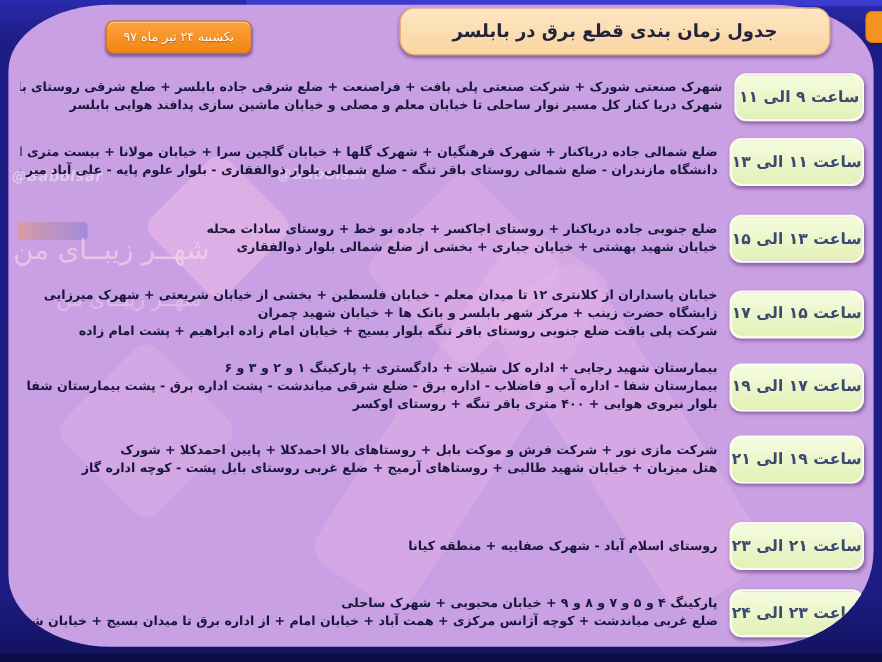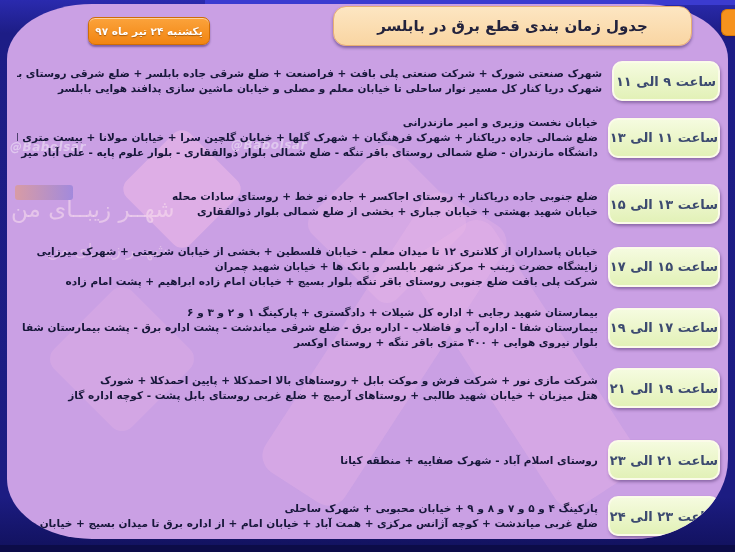--- a/index.html
+++ b/index.html
@@ -53,21 +53,21 @@
     background:#f6921e;border:1px solid #d97b08;border-right:none;border-radius:6px 0 0 6px;
     box-shadow:0 2px 2px rgba(40,20,80,.4);
   }
   .date-badge{
     position:absolute;left:88px;top:17px;width:120px;height:26px;
     background:linear-gradient(#fba33c,#f28511);
     border:1px solid #cf6d05;border-radius:7px;
     display:flex;align-items:center;justify-content:center;
     box-shadow:0 2px 2px rgba(40,20,80,.45), inset 0 1px 0 rgba(255,255,255,.5);
   }
-  .date-text{font-size:10.5px;font-weight:700;color:#ffffff;direction:rtl;white-space:nowrap;text-shadow:0 1px 1px rgba(120,60,0,.6);}
+  .date-text{font-size:10.5px;font-weight:400;color:#ffffff;direction:rtl;white-space:nowrap;text-shadow:0 1px 1px rgba(120,60,0,.6);}
 
   
   #rows{position:absolute;top:57px;left:10px;right:8px;direction:rtl;}
   .row{display:flex;align-items:center;gap:10px;}
   .row:nth-child(1){margin-bottom:14px;}
   .row:nth-child(2){margin-bottom:24px;}
   .row:nth-child(3){margin-bottom:20px;}
   .row:nth-child(4){margin-bottom:16px;}
   .row:nth-child(5){margin-bottom:18px;}
   .row:nth-child(6){margin-bottom:32px;}
@@ -112,21 +112,20 @@
     <div class="time-badge">ساعت ۹ الی ۱۱</div>
     <div class="row-text">
             <div class="line">شهرک صنعتی شورک + شرکت صنعتی پلی بافت + فراصنعت + ضلع شرقی جاده بابلسر + ضلع شرقی روستای بابلپشت</div>
             <div class="line">شهرک دریا کنار کل مسیر نوار ساحلی تا خیابان معلم و مصلی و خیابان ماشین سازی پدافند هوایی بابلسر</div>
           </div>
   </div>
 
   <div class="row">
     <div class="time-badge">ساعت ۱۱ الی ۱۳</div>
     <div class="row-text">
-            <div class="line">خیابان نخست وزیری و امیر مازندرانی</div>
             <div class="line">ضلع شمالی جاده دریاکنار + شهرک فرهنگیان + شهرک گلها + خیابان گلچین سرا + خیابان مولانا + بیست متری اول و دوم + شهرک قایم</div>
             <div class="line">دانشگاه مازندران - ضلع شمالی روستای باقر تنگه - ضلع شمالی بلوار ذوالفقاری - بلوار علوم پایه - علی آباد میر - خیابان امیر مازندرانی</div>
           </div>
   </div>
 
   <div class="row">
     <div class="time-badge">ساعت ۱۳ الی ۱۵</div>
     <div class="row-text">
             <div class="line">ضلع جنوبی جاده دریاکنار + روستای اجاکسر + جاده نو خط + روستای سادات محله</div>
             <div class="line">خیابان شهید بهشتی + خیابان جباری + بخشی از ضلع شمالی بلوار ذوالفقاری</div>

